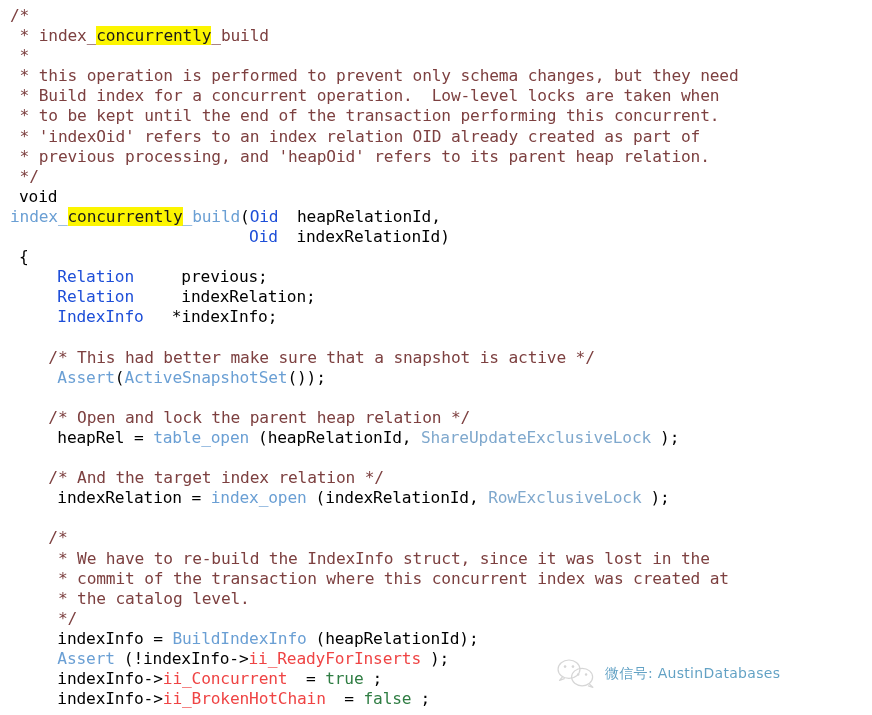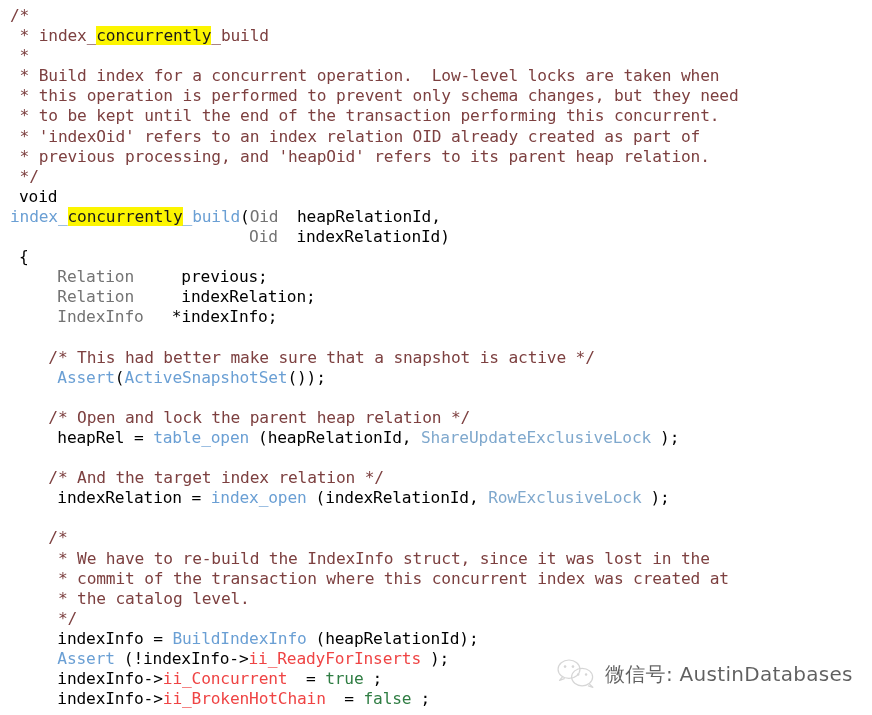--- a/index.html
+++ b/index.html
@@ -33,21 +33,21 @@
     line-height: 20.1px;
     height: 20.1px;
     white-space: pre;
     letter-spacing: -0.16px;
     color: #000000;
   }
 
   
   .tok-comment   { color: #7d4040; }
   .tok-plain     { color: #000000; margin-left: 9px; }
-  .tok-type      { color: #737373; }
+  .tok-type      { color: #1d4ed8; }
   .tok-func      { color: #6a9fd4; text-align: right; }
   .tok-const     { color: #7fa8cd; }
   .tok-member    { color: #ef4444; }
   .tok-bool      { color: #2f7d43; }
   .tok-punct     { color: #000000; }
   .tok-hl {
     background: #fcf500;
     color: #1a1a1a;
   }
   .tok-hl-code {
@@ -61,40 +61,40 @@
     left: 555px;
     top: 657px;
     display: flex;
     align-items: center;
     gap: 8px;
     opacity: 0.62;
     pointer-events: none;
   }
   #watermark .wm-text {
     font-family: "DejaVu Sans", "Liberation Sans", sans-serif;
-    font-size: 20px;
-    color: #000000;
+    font-size: 14px;
+    color: #0369a1;
     letter-spacing: 0.3px;
     white-space: nowrap;
   }
   #watermark .wm-icon {
     width: 42px;
     height: 34px;
     display: block;
   }
 </style>
 </head>
 <body>
 
 <div id="code-view">
     <div class="code-line"><span class="tok-comment">/*</span></div>
     <div class="code-line"><span class="tok-comment"> * index_</span><span class="tok-hl">concurrently</span><span class="tok-comment">_build</span></div>
     <div class="code-line"><span class="tok-comment"> *</span></div>
+    <div class="code-line"><span class="tok-comment"> * this operation is performed to prevent only schema changes, but they need</span></div>
     <div class="code-line"><span class="tok-comment"> * Build index for a concurrent operation.  Low-level locks are taken when</span></div>
-    <div class="code-line"><span class="tok-comment"> * this operation is performed to prevent only schema changes, but they need</span></div>
     <div class="code-line"><span class="tok-comment"> * to be kept until the end of the transaction performing this concurrent.</span></div>
     <div class="code-line"><span class="tok-comment"> * 'indexOid' refers to an index relation OID already created as part of</span></div>
     <div class="code-line"><span class="tok-comment"> * previous processing, and 'heapOid' refers to its parent heap relation.</span></div>
     <div class="code-line"><span class="tok-comment"> */</span></div>
     <div class="code-line"><span class="tok-plain">void</span></div>
     <div class="code-line"><span class="tok-func">index_</span><span class="tok-hl-code">concurrently</span><span class="tok-func">_build</span><span class="tok-punct">(</span><span class="tok-type">Oid</span><span class="tok-plain"> heapRelationId,</span></div>
     <div class="code-line"><span class="tok-plain">                        </span><span class="tok-type">Oid</span><span class="tok-plain"> indexRelationId)</span></div>
     <div class="code-line"><span class="tok-plain">{</span></div>
     <div class="code-line"><span class="tok-plain">    </span><span class="tok-type">Relation</span><span class="tok-plain">    previous;</span></div>
     <div class="code-line"><span class="tok-plain">    </span><span class="tok-type">Relation</span><span class="tok-plain">    indexRelation;</span></div>

